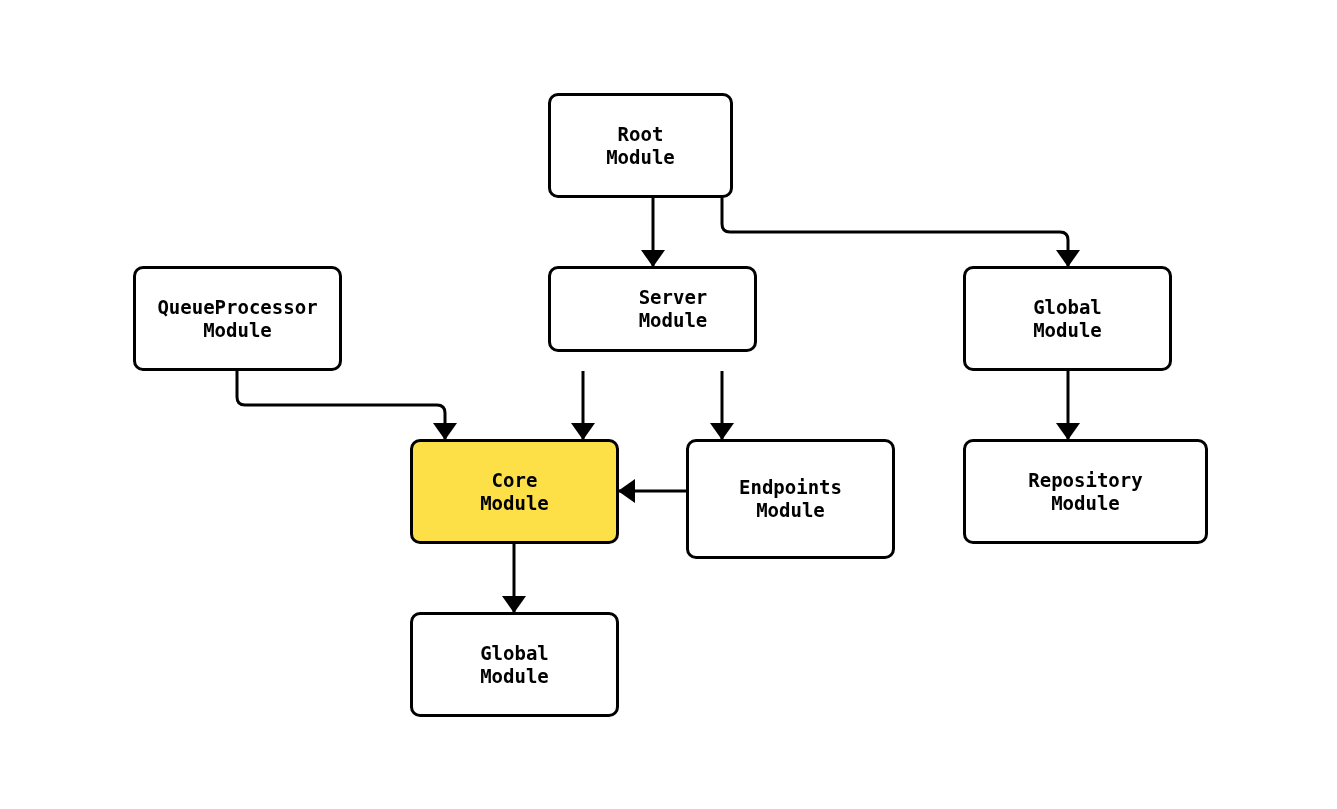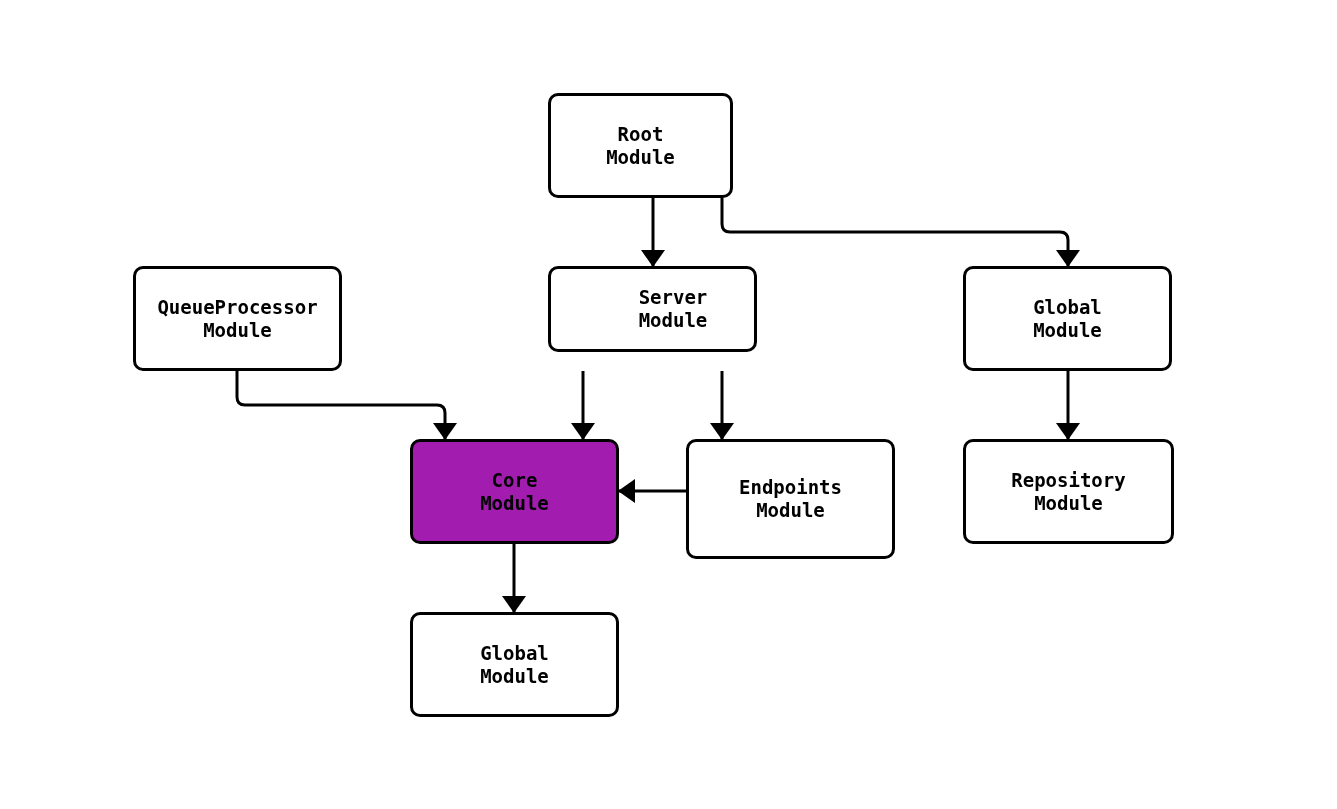--- a/index.html
+++ b/index.html
@@ -62,22 +62,22 @@
   </svg>
   <div id="nodes">
       <div class="node" style="left: 548px; top: 93px; width: 185px; height: 105px; background: rgb(255, 255, 255); border-color: rgb(0, 0, 0); color: rgb(0, 0, 0);">Root
 Module</div>
       <div class="node" style="left: 133px; top: 266px; width: 209px; height: 105px; background: rgb(255, 255, 255); border-color: rgb(0, 0, 0); color: rgb(0, 0, 0);">QueueProcessor
 Module</div>
       <div class="node" style="left: 548px; top: 266px; width: 209px; height: 86px; background: rgb(255, 255, 255); border-color: rgb(0, 0, 0); color: rgb(0, 0, 0); padding-left: 41px;">Server
 Module</div>
       <div class="node" style="left: 963px; top: 266px; width: 209px; height: 105px; background: rgb(255, 255, 255); border-color: rgb(0, 0, 0); color: rgb(0, 0, 0);">Global
 Module</div>
-      <div class="node" style="left: 410px; top: 439px; width: 209px; height: 105px; background: #a21caf; border-color: rgb(0, 0, 0); color: rgb(0, 0, 0);">Core
+      <div class="node" style="left: 410px; top: 439px; width: 209px; height: 105px; background: #fde047; border-color: rgb(0, 0, 0); color: rgb(0, 0, 0);">Core
 Module</div>
       <div class="node" style="left: 686px; top: 439px; width: 209px; height: 120px; background: rgb(255, 255, 255); border-color: rgb(0, 0, 0); color: rgb(0, 0, 0);">Endpoints
 Module</div>
-      <div class="node" style="left: 963px; top: 439px; width: 211px; height: 105px; background: rgb(255, 255, 255); border-color: rgb(0, 0, 0); color: rgb(0, 0, 0);">Repository
+      <div class="node" style="left: 963px; top: 439px; width: 245px; height: 105px; background: rgb(255, 255, 255); border-color: rgb(0, 0, 0); color: rgb(0, 0, 0);">Repository
 Module</div>
       <div class="node" style="left: 410px; top: 612px; width: 209px; height: 105px; background: rgb(255, 255, 255); border-color: rgb(0, 0, 0); color: rgb(0, 0, 0);">Global
 Module</div>
     </div>
 </div>
 
 </body></html>

